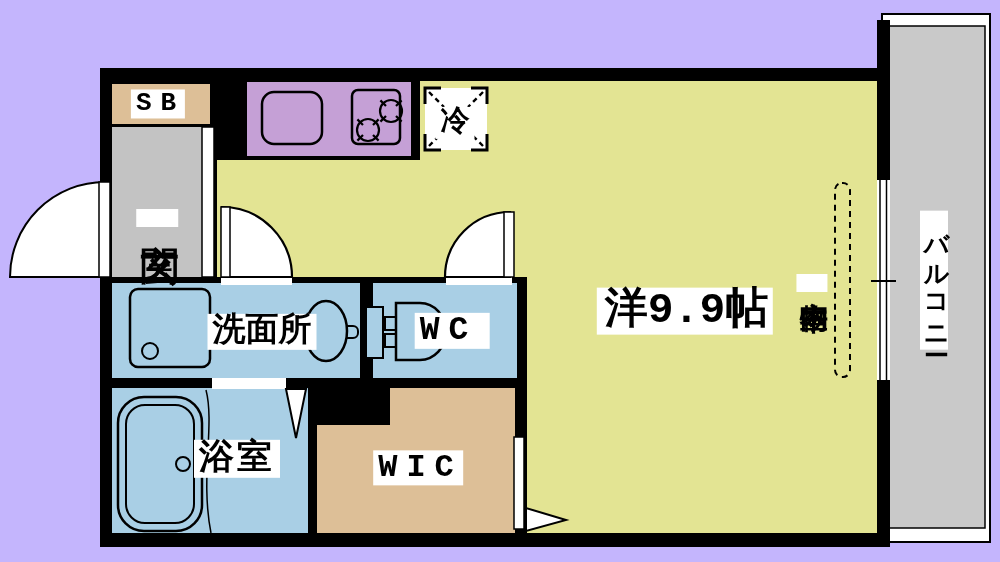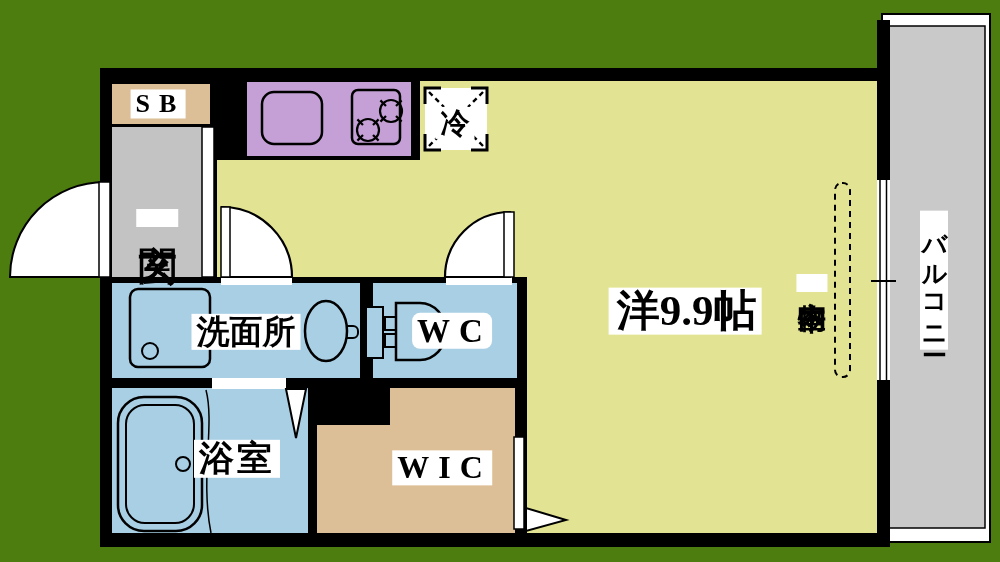--- a/index.html
+++ b/index.html
@@ -1,36 +1,36 @@
 <!DOCTYPE html>
 <html><head>
 <meta charset="utf-8">
 <style>
   html,body{margin:0;padding:0;background:#fff;}
   #stage{
-    position:relative;width:1000px;height:562px;background:#4d7c0f;overflow:hidden;
-    font-family:Liberation Serif, serif;
+    position:relative;width:1000px;height:562px;background:#c4b5fd;overflow:hidden;
+    font-family:Liberation Mono, monospace;
   }
   #plan-svg{position:absolute;left:0;top:0;}
   .lbl{
     position:absolute;background:#ffffff;color:#000;
     font-weight:600;line-height:1.04;white-space:nowrap;
     transform:translate(-50%,-50%);padding:1px 5px;z-index:5;
   }
   .v{writing-mode:vertical-rl;padding:5px 1px;}
   .lbl-sb{font-size:26px;letter-spacing:9px;padding-right:0;}
   .lbl-genkan{font-size:38px;letter-spacing:4px;}
   .lbl-rei{font-size:29px;}
   .lbl-main{font-size:43px;font-weight:700;}
   .lbl-laundry{font-size:28px;letter-spacing:2px;}
   .lbl-balcony{font-size:25px;letter-spacing:3px;}
   .lbl-wash{font-size:33px;}
-  .lbl-wc{font-size:33px;letter-spacing:9px;padding-right:0;border-radius:8px;}
+  .lbl-wc{font-size:33px;letter-spacing:9px;padding-right:12px;}
   .lbl-bath{font-size:35px;letter-spacing:3px;}
-  .lbl-wic{font-size:32px;letter-spacing:9px;padding-right:0;margin-left:24px;}
+  .lbl-wic{font-size:32px;letter-spacing:9px;padding-right:0;}
 </style>
 </head>
 <body>
 
 <div id="stage">
 
   <svg id="plan-svg" width="1000" height="562" viewBox="0 0 1000 562">
     <defs>
       <g id="burner" fill="none" stroke="#000" stroke-width="2.2">
         <circle r="11"></circle>
@@ -139,18 +139,18 @@
     </g>
     <path d="M206,390 C215,425 200,478 211,533" fill="none" stroke="#000" stroke-width="1.5"></path>
   </svg>
 
   <div class="lbl lbl-sb" style="left:158px;top:104px;">SB</div>
   <div class="lbl v lbl-genkan" style="left:157px;top:218px;">玄関</div>
   <div class="lbl lbl-rei" style="left:455px;top:123px;">冷</div>
   <div class="lbl lbl-main" style="left:685px;top:311px;padding-left:8px;">洋9.9帖</div>
   <div class="lbl v lbl-laundry" style="left:812px;top:283px;">室内物干</div>
   <div class="lbl v lbl-balcony" style="left:934px;top:280px;">バルコニー</div>
-  <div class="lbl lbl-wash" style="left:246px;top:332px;text-align:right;">洗面所</div>
+  <div class="lbl lbl-wash" style="left:262px;top:332px;text-align:right;">洗面所</div>
   <div class="lbl lbl-wc" style="left:452px;top:331px;">WC</div>
   <div class="lbl lbl-bath" style="left:237px;top:459px;">浴室</div>
   <div class="lbl lbl-wic" style="left:418px;top:468px;">WIC</div>
 
 </div>
 
 </body></html>

